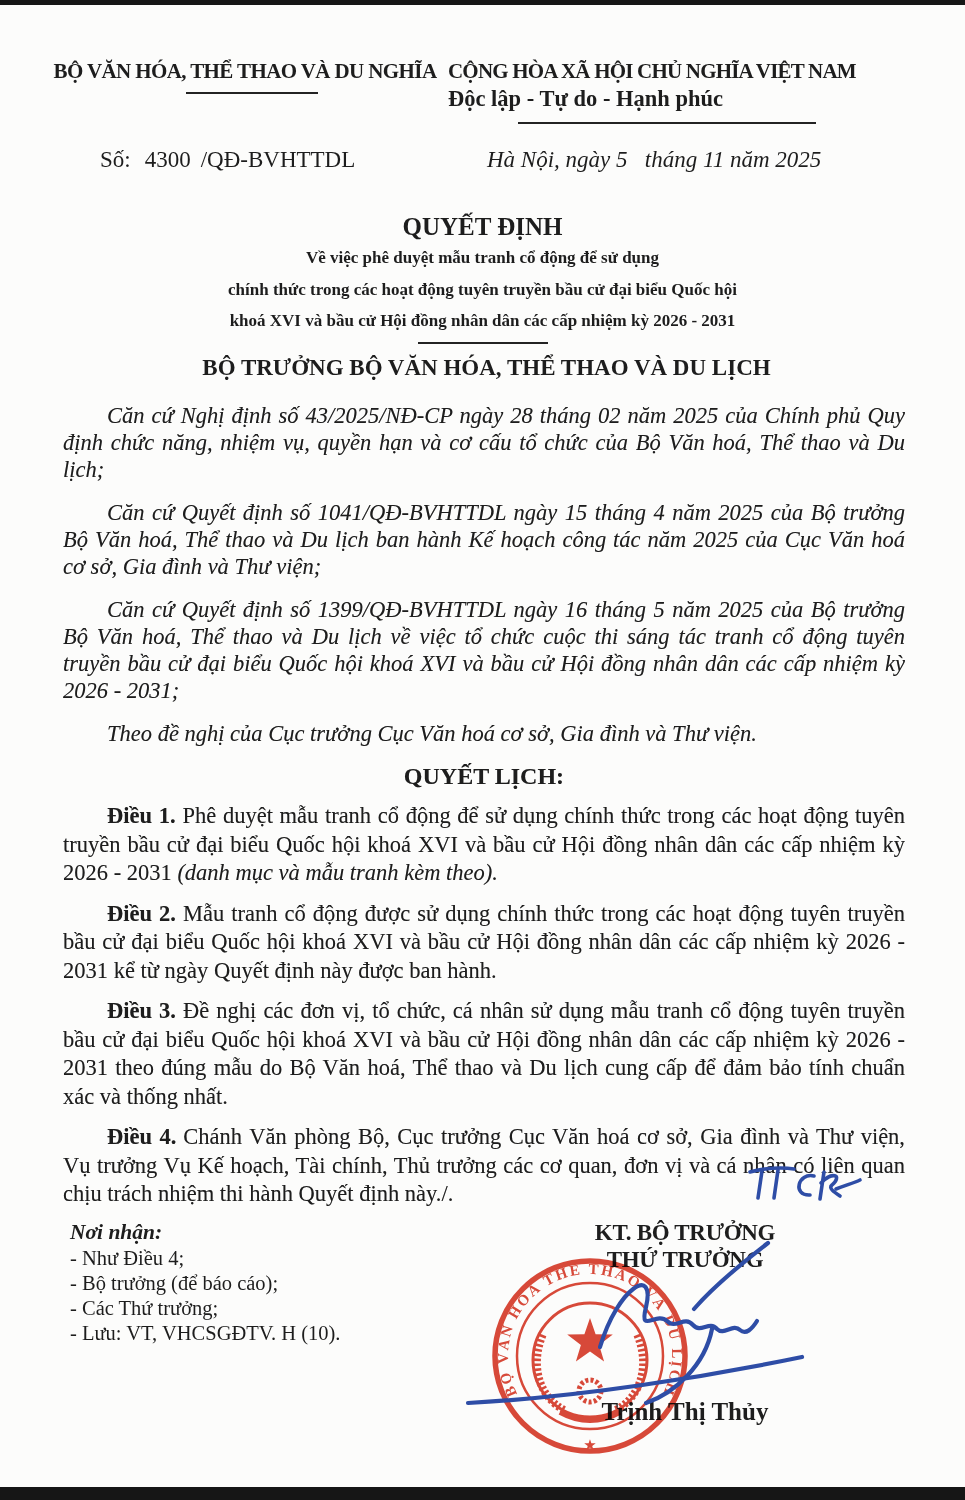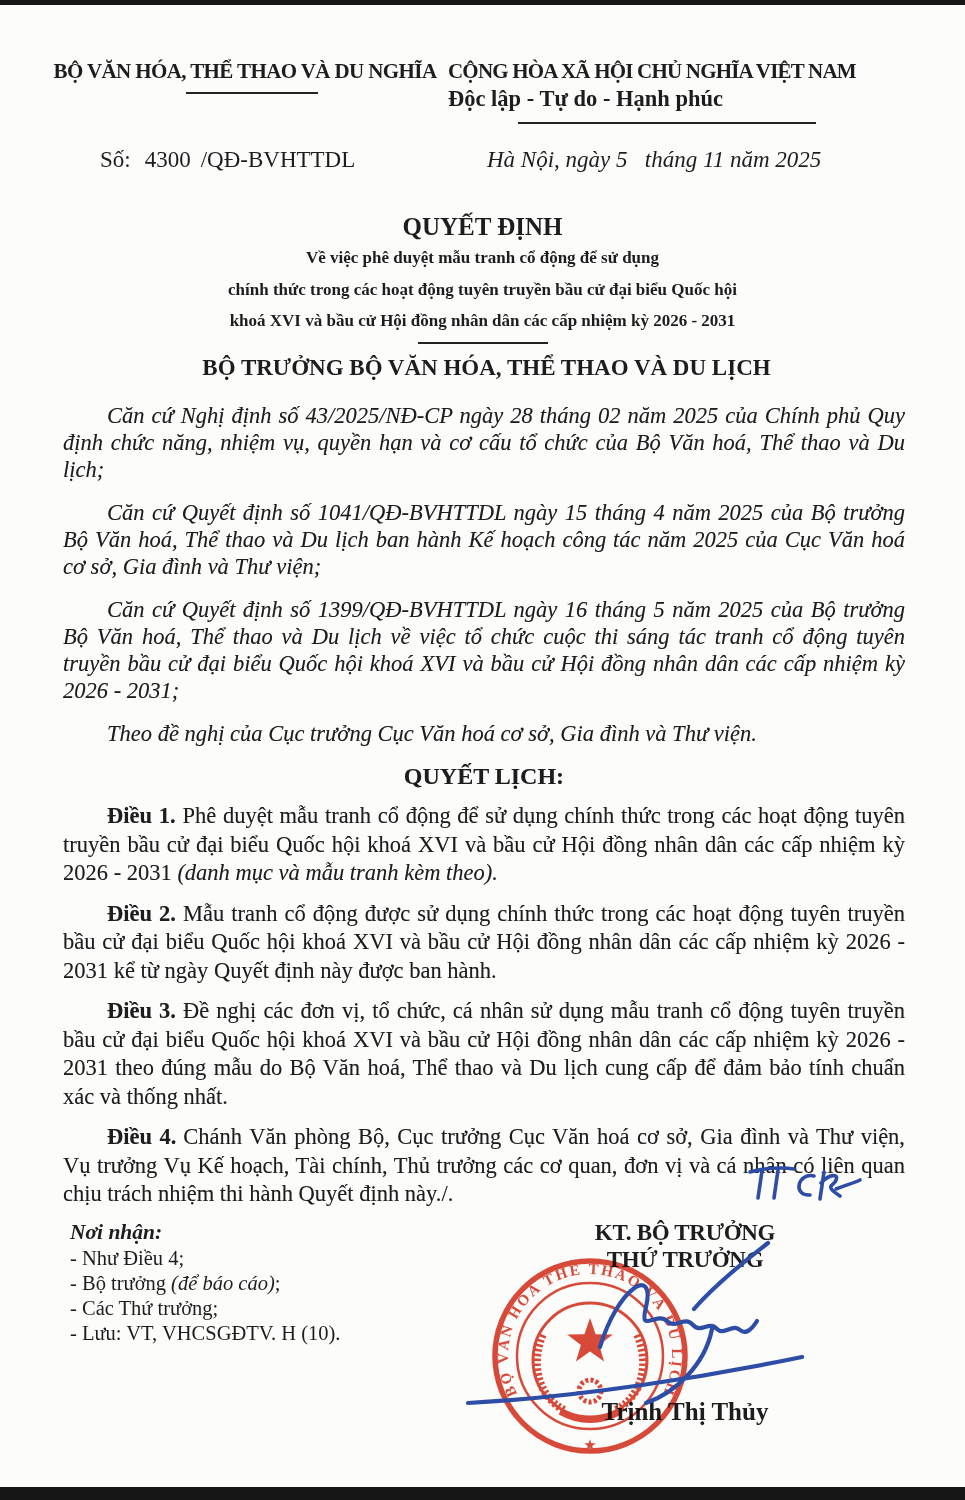--- a/index.html
+++ b/index.html
@@ -40,21 +40,21 @@
   p.pre{font-style:italic;}
   .qd-heading{text-align:center;font-weight:bold;font-size:24px;line-height:27px;margin:12px 0;}
   p.article{line-height:28.5px;margin-bottom:12px;}
   .article .lbl{font-weight:bold;margin-right:7px;}
   .article .tail{font-style:italic;}
 
   
   .recipients{position:absolute;left:70px;top:1219px;width:360px;font-size:20.5px;}
   .recipients .r-label{font-weight:bold;font-style:italic;font-size:21.5px;line-height:27px;}
   .recipients .r-item{line-height:25px;}
-  .recipients .it{font-style:italic;margin-top:32px;}
+  .recipients .it{margin-top:32px;}
 
   .kt-block{position:absolute;left:510px;top:1219px;width:350px;text-align:center;z-index:1;}
   .kt-l1,.kt-l2{font-weight:bold;font-size:23px;line-height:27px;letter-spacing:-0.3px;}
   .sig-name{position:absolute;left:510px;top:1398px;width:350px;text-align:center;
             font-weight:bold;font-size:25px;z-index:1;}
 
   .stamp{position:absolute;left:488px;top:1254px;width:204px;height:204px;
          mix-blend-mode:multiply;opacity:.95;z-index:2;}
   .sig-svg{position:absolute;left:450px;top:1225px;width:380px;height:190px;z-index:3;}
   .initials-svg{position:absolute;left:742px;top:1158px;width:125px;height:55px;z-index:3;}

